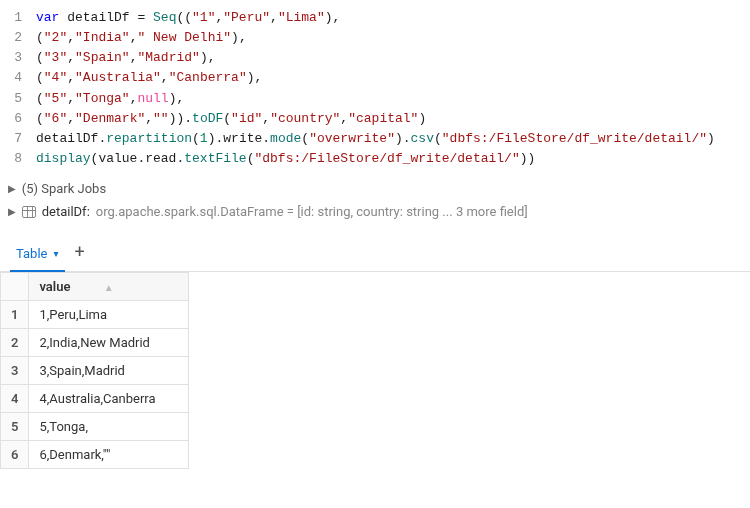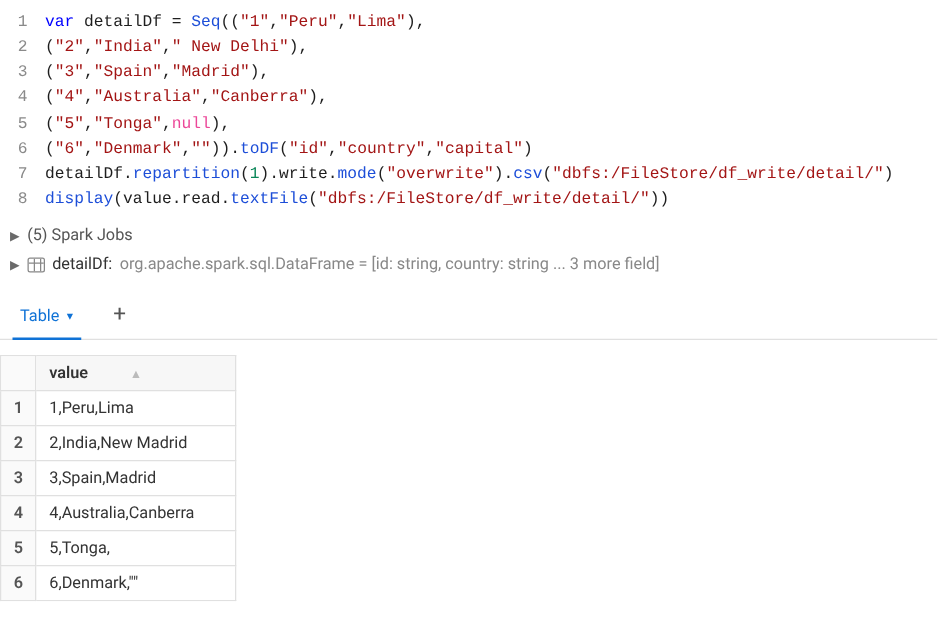--- a/index.html
+++ b/index.html
@@ -21,21 +21,21 @@
   .gutter {
     width: 36px;
     color: #8a8a8a;
     text-align: right;
     padding-right: 14px;
     flex-shrink: 0;
     user-select: none;
   }
   .code { white-space: pre; }
   .kw { color: #0000ff; }
-  .fn { color: #1d4ed8; }
+  .fn { color: #0f766e; }
   .str { color: #a31515; }
   .num { color: #098658; }
   .null { color: #ec4899; }
   .plain { color: #1e1e1e; }
 
   .meta-row {
     display: flex;
     align-items: center;
     padding: 4px 8px;
     font-size: 13px;
@@ -60,21 +60,21 @@
   }
   .meta-text { color: #888; }
   .meta-var { color: #333; }
 
   .tabs {
     display: flex;
     align-items: center;
     border-bottom: 1px solid #e0e0e0;
     padding: 0 10px;
     margin-top: 14px;
-    gap: 16px;
+    gap: 0;
   }
   .tab {
     padding: 8px 6px 10px 6px;
     cursor: pointer;
     display: flex;
     align-items: center;
     gap: 6px;
     color: #0f72d6;
     position: relative;
   }
@@ -89,21 +89,21 @@
   .add-tab {
     padding: 6px 10px 10px 10px;
     cursor: pointer;
     color: #555;
     font-size: 18px;
     line-height: 1;
   }
 
   .data-table {
     border-collapse: collapse;
-    margin-top: 12px;
+    margin-top: 0;
     border-radius: 21px;
   }
   .data-table th, .data-table td {
     border: 1px solid #e0e0e0;
     padding: 6px 10px;
     text-align: left;
     font-size: 13px;
   }
   .data-table th {
     background: #f7f7f7;

